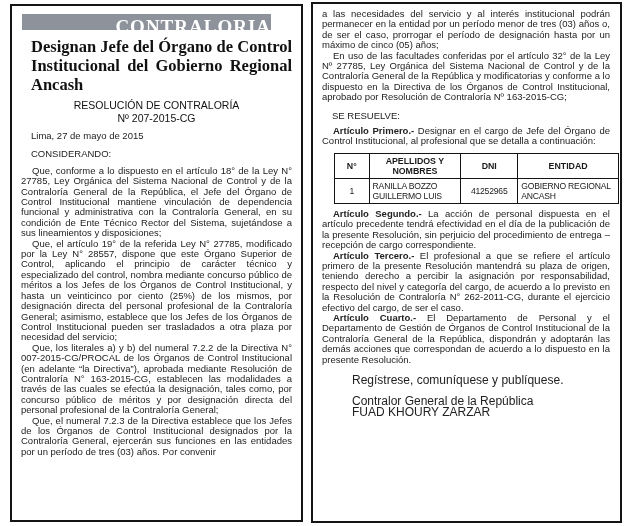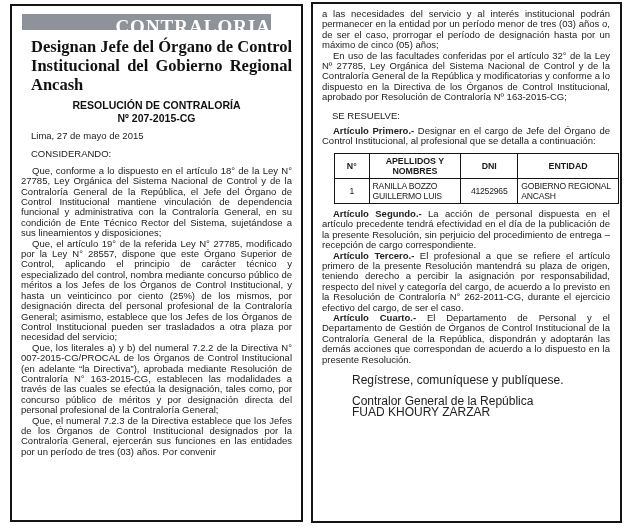--- a/index.html
+++ b/index.html
@@ -14,21 +14,21 @@
 
   .graybar{
     background:#8e939b;color:#ffffff;width:249px;height:16px;line-height:26px;
     margin:3px 0 0 1px;text-align:right;
     font-family:"Liberation Serif",serif;font-weight:bold;font-size:19px;letter-spacing:1px;
   }
   .doc-title{
     font-family:"Liberation Serif",serif;font-weight:bold;font-size:16.5px;line-height:19px;
     text-align:justify;margin:7px 0 0 10px;color:#111;
   }
-  .res-heading{font-weight:bold;font-size:10.5px;line-height:12.5px;text-align:center;margin-top:5px;color:#111}
+  .res-heading{font-weight:normal;font-size:10.5px;line-height:12.5px;text-align:center;margin-top:5px;color:#111}
 
   p{margin:0}
   .body-txt{font-size:9.5px;line-height:10.4px;text-align:justify;text-indent:11px;color:#222}
   .no-indent{text-indent:0}
   .plain{font-size:9.5px;line-height:10.4px;color:#222}
   .ind{margin-left:10px}.mt4{margin-top:4px}.mt5{margin-top:5px}.mt6{margin-top:6px}
   .mt7{margin-top:7px}.mt8{margin-top:8px}.mt10{margin-top:10px}
   .b{font-weight:bold}
 
   table.designation{

